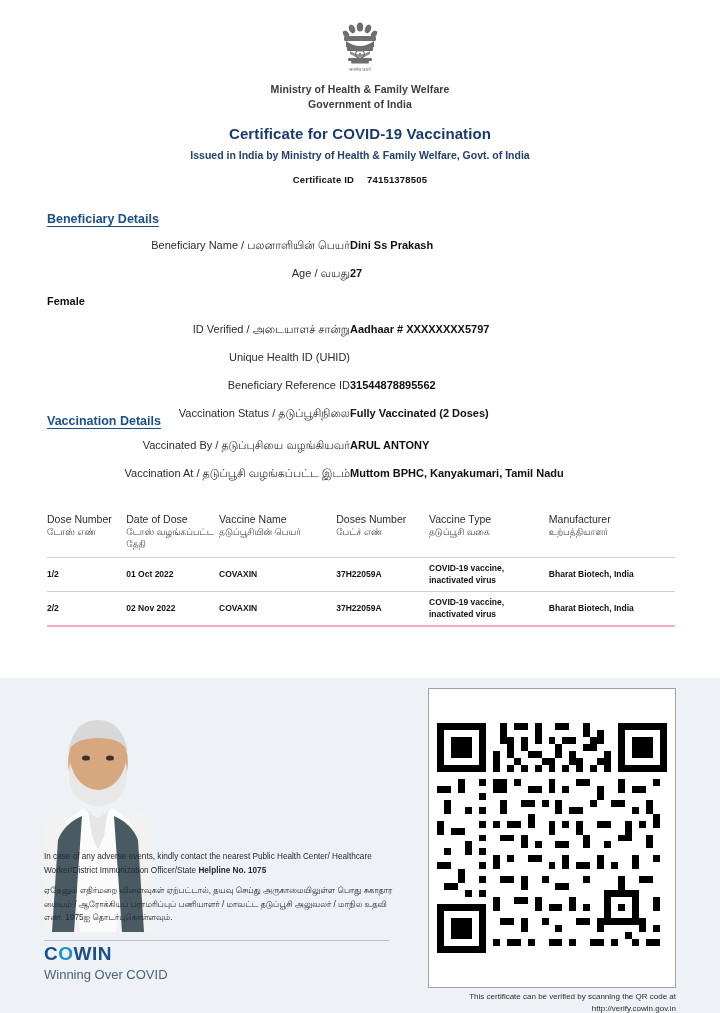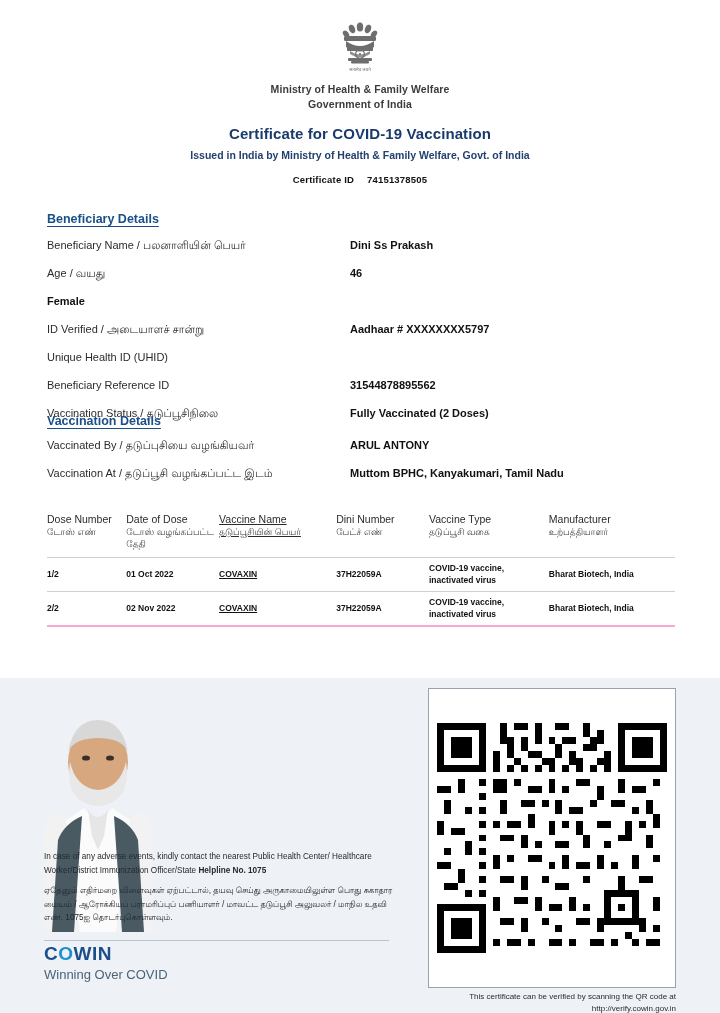--- a/index.html
+++ b/index.html
@@ -39,36 +39,36 @@
   .section-title {
     font-size: 12.5px; font-weight: bold; color: #1a4f8a;
     text-decoration: underline; text-underline-offset: 3px;
   }
   .sec-beneficiary { position: absolute; left: 47px; top: 212px; }
   .sec-vaccination { position: absolute; left: 47px; top: 414px; }
 
   .rows { position: absolute; left: 47px; }
   .rows.ben { top: 239px; }
   .rows.vac { top: 439px; }
-  .row { display: flex; align-items: baseline; height: 28px; }
+  .row { display: flex; align-items: baseline; height: 28px; text-align: right; }
   .row .label {
     width: 303px; font-size: 11px; color: #2b2b2b; font-weight: normal;
   }
   .row .value { font-size: 11px; font-weight: bold; color: #111; }
 
   
   .table { position: absolute; left: 47px; top: 512px; width: 628px; }
   .thead { display: flex; padding-bottom: 7px; }
   .thead .th {
     font-size: 10.5px; color: #2b2b2b; line-height: 1.35;
   }
   .thead .th .t2 { display: block; font-size: 9px; color: #3a3a3a; }
   .c1 { width: 88px; }
   .c2 { width: 103px; }
-  .c3 { width: 130px; text-decoration: underline; }
+  .c3 { width: 130px; }
   .c4 { width: 103px; }
   .c5 { width: 133px; }
   .c6 { width: 140px; }
   .trow {
     display: flex; align-items: center; min-height: 33px;
     border-top: 1px solid #cfcfcf; font-size: 8.5px; font-weight: bold;
     color: #111;
   }
   .trow .cell { padding: 5px 0; line-height: 1.35; }
   .trow.last { border-bottom: 2px solid #f9a8d4; }
@@ -161,21 +161,21 @@
   </div>
 
   <div class="section-title sec-beneficiary">Beneficiary Details</div>
   <div class="rows ben">
     <div class="row">
       <div class="label">Beneficiary Name / பலனாளியின் பெயர்</div>
       <div class="value">Dini Ss Prakash</div>
     </div>
     <div class="row">
       <div class="label">Age / வயது</div>
-      <div class="value">46</div>
+      <div class="value">27</div>
     </div>
     <div class="row">
       <div class="value">Female</div>
     </div>
     <div class="row">
       <div class="label">ID Verified / அடையாளச் சான்று</div>
       <div class="value">Aadhaar # XXXXXXXX5797</div>
     </div>
     <div class="row">
       <div class="label">Unique Health ID (UHID)</div>
@@ -211,21 +211,21 @@
       </div>
       <div class="th c2">
         <span>Date of Dose</span>
         <span class="t2">டோஸ் வழங்கப்பட்ட தேதி</span>
       </div>
       <div class="th c3">
         <span>Vaccine Name</span>
         <span class="t2">தடுப்பூசியின் பெயர்</span>
       </div>
       <div class="th c4">
-        <span>Dini Number</span>
+        <span>Doses Number</span>
         <span class="t2">பேட்ச் எண்</span>
       </div>
       <div class="th c5">
         <span>Vaccine Type</span>
         <span class="t2">தடுப்பூசி வகை</span>
       </div>
       <div class="th c6">
         <span>Manufacturer</span>
         <span class="t2">உற்பத்தியாளர்</span>
       </div>

